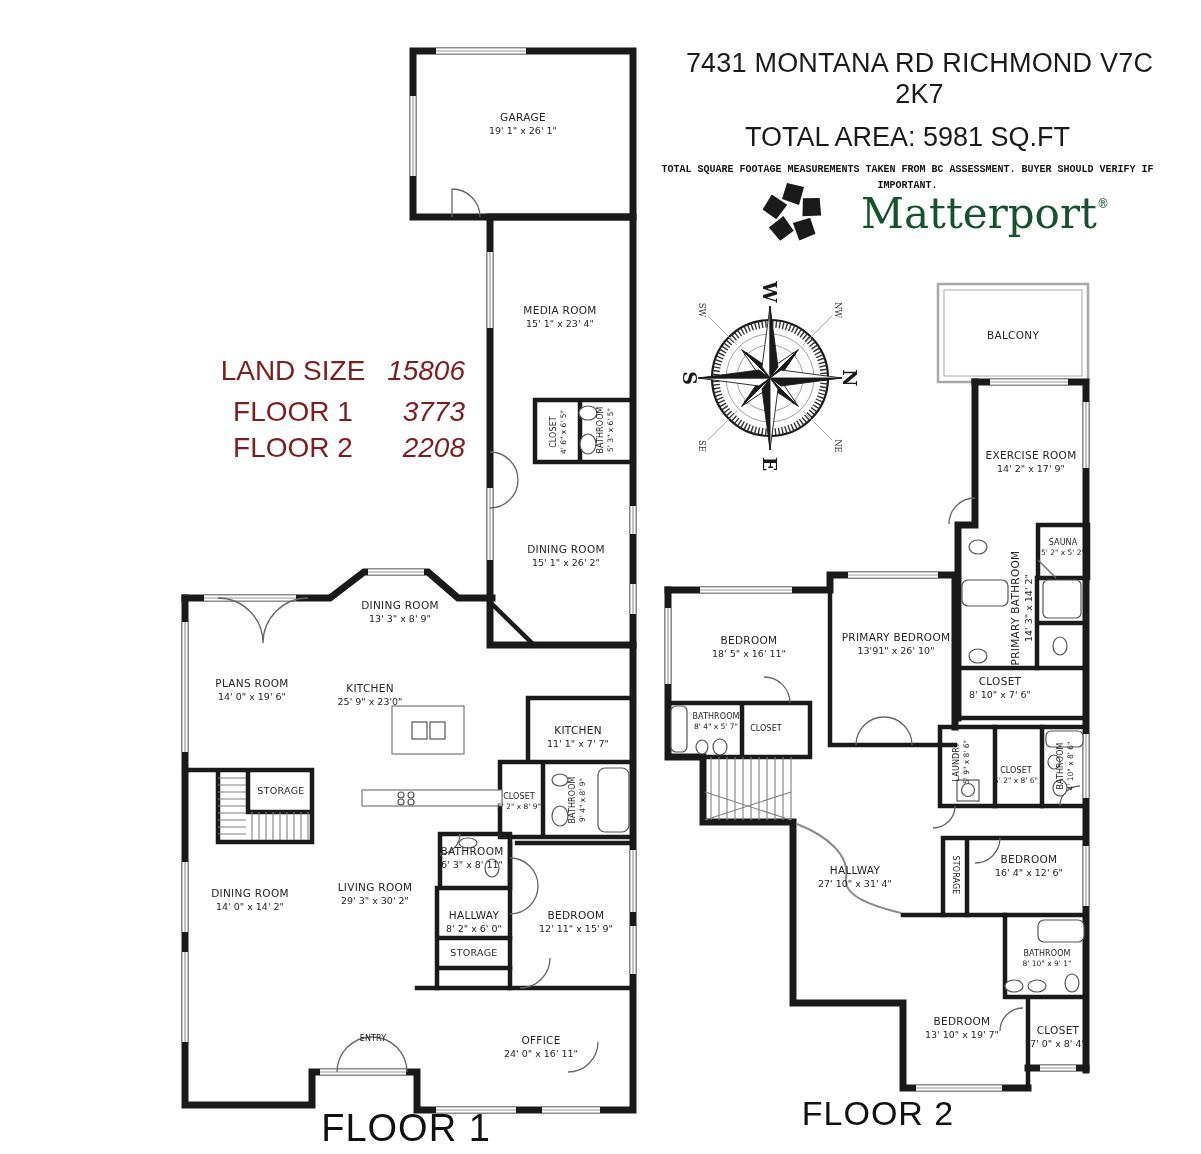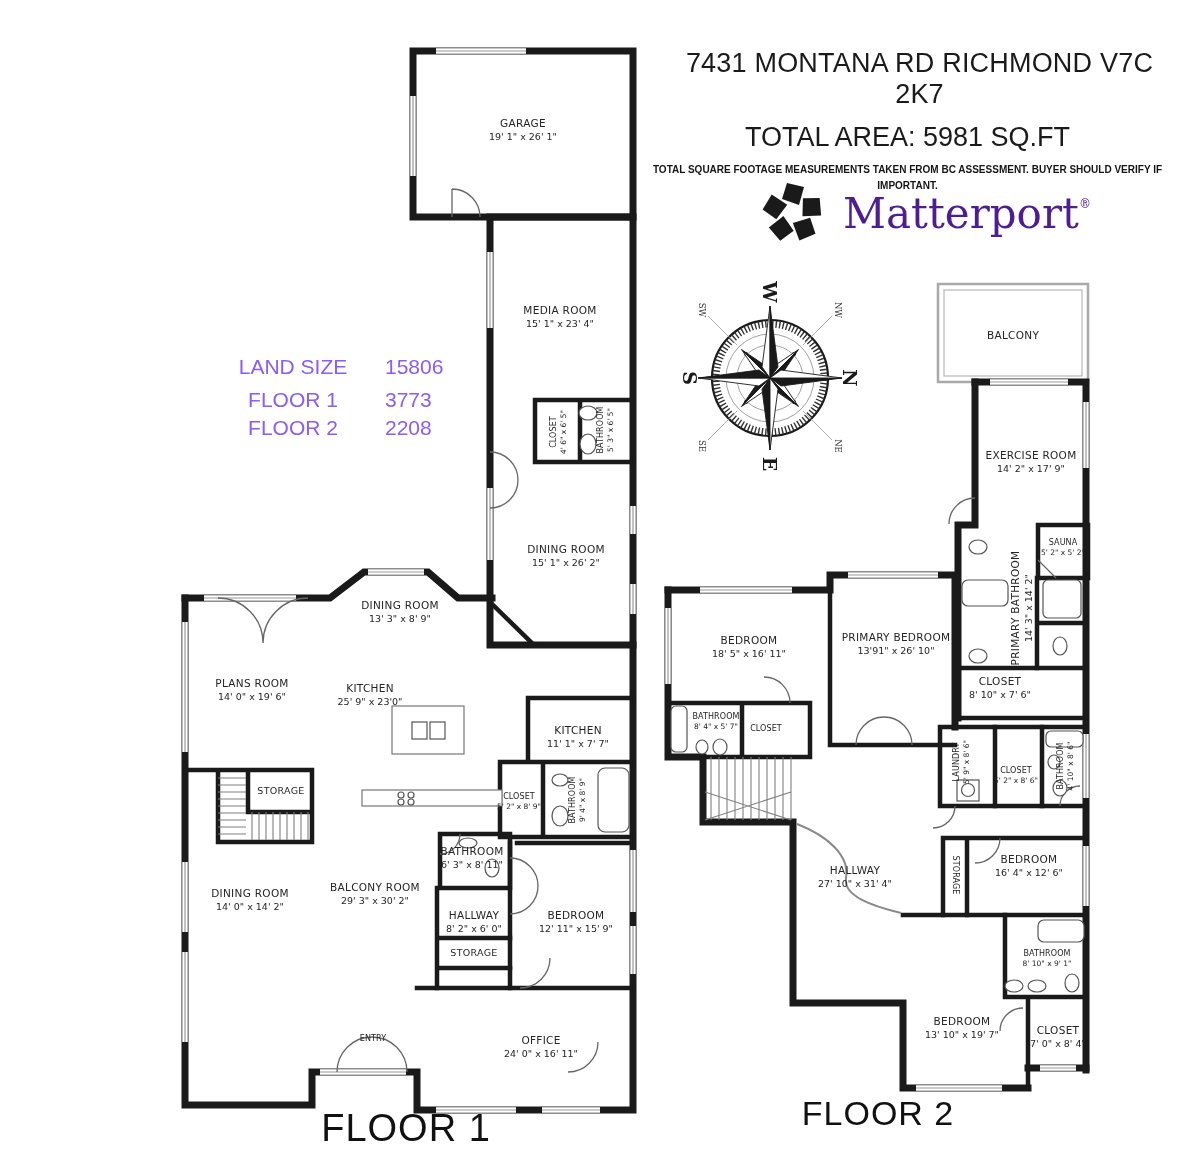--- a/index.html
+++ b/index.html
@@ -4,33 +4,33 @@
 <style>
   html,body{margin:0;padding:0;background:#fff;}
   .page{position:relative;width:1201px;height:1154px;background:#fff;overflow:hidden;
         font-family:"Liberation Sans",sans-serif;color:#1a1a1a;}
   svg.plan{position:absolute;left:0;top:0;}
 
   
   .hdr{position:absolute;left:645px;top:48px;width:525px;text-align:center;}
   .hdr .addr{font-size:27px;letter-spacing:.2px;margin-left:24px;}
   .hdr .area{font-size:27px;margin-top:12px;}
-  .hdr .disc{font-size:10px;font-weight:bold;line-height:1.55;margin-top:9px;color:#141414;}
+  .hdr .disc{font-size:10px;font-weight:bold;line-height:1.55;margin-top:9px;color:#141414;font-family:Liberation Mono, monospace;}
 
   
   .mp{position:absolute;left:757px;top:180px;height:66px;display:flex;align-items:center;}
-  .mp .word{font-family:"DejaVu Serif",serif;font-size:42px;color:#4c1d95;margin-left:14px;}
+  .mp .word{font-family:"DejaVu Serif",serif;font-size:42px;color:#14532d;margin-left:32px;}
   .mp sup{font-size:12px;vertical-align:20px;font-family:"DejaVu Serif",serif;}
 
   
-  .stats{position:absolute;left:213px;top:355px;font-size:21px;color:#8b5cf6;}
+  .stats{position:absolute;left:213px;top:355px;font-size:28px;color:#7f1d1d;}
   .stats .row{display:flex;margin-bottom:9px;}
   .stats .row+.row{margin-bottom:4px;}
   .stats .sl{width:160px;text-align:center;}
-  .stats .sv{margin-left:12px;min-width:80px;text-align:left;}
+  .stats .sv{margin-left:12px;min-width:80px;text-align:right;font-style:italic;}
 
   
   .room-label{position:absolute;transform:translate(-50%,-50%);text-align:center;
       color:#252525;font-family:"DejaVu Sans",sans-serif;line-height:1.3;white-space:nowrap;}
   .room-label .rname{display:block;font-size:10.5px;letter-spacing:.3px;}
   .room-label .rdims{display:block;font-size:9.5px;}
   .room-label.sm .rname{font-size:8px;letter-spacing:.1px;}
   .room-label.sm .rdims{font-size:7.5px;}
   .room-label.md .rname{font-size:9.5px;}
   .room-label.v{transform:translate(-50%,-50%) rotate(-90deg);}
@@ -235,21 +235,21 @@
     <div class="row">
       <span class="sl">FLOOR 1</span>
       <span class="sv">3773</span>
     </div>
     <div class="row">
       <span class="sl">FLOOR 2</span>
       <span class="sv">2208</span>
     </div>
   </div>
 
-  <div class="room-label" style="left:523px;top:130px">
+  <div class="room-label" style="left:523px;top:124px">
       <span class="rname">GARAGE</span>
       <span class="rdims">19' 1" x 26' 1"</span>
     </div>
   <div class="room-label" style="left:560px;top:317px">
       <span class="rname">MEDIA ROOM</span>
       <span class="rdims">15' 1" x 23' 4"</span>
     </div>
   <div class="room-label v sm" style="left:559px;top:432px">
       <span class="rname">CLOSET</span>
       <span class="rdims">4' 6" x 6' 5"</span>
@@ -291,21 +291,21 @@
       <span class="rdims">6' 3" x 8' 11"</span>
     </div>
   <div class="room-label md" style="left:281px;top:791px">
       <span class="rname">STORAGE</span>
     </div>
   <div class="room-label" style="left:250px;top:900px">
       <span class="rname">DINING ROOM</span>
       <span class="rdims">14' 0" x 14' 2"</span>
     </div>
   <div class="room-label" style="left:375px;top:894px">
-      <span class="rname">BALCONY ROOM</span>
+      <span class="rname">LIVING ROOM</span>
       <span class="rdims">29' 3" x 30' 2"</span>
     </div>
   <div class="room-label" style="left:474px;top:922px">
       <span class="rname">HALLWAY</span>
       <span class="rdims">8' 2" x 6' 0"</span>
     </div>
   <div class="room-label md" style="left:474px;top:953px">
       <span class="rname">STORAGE</span>
     </div>
   <div class="room-label" style="left:576px;top:922px">

